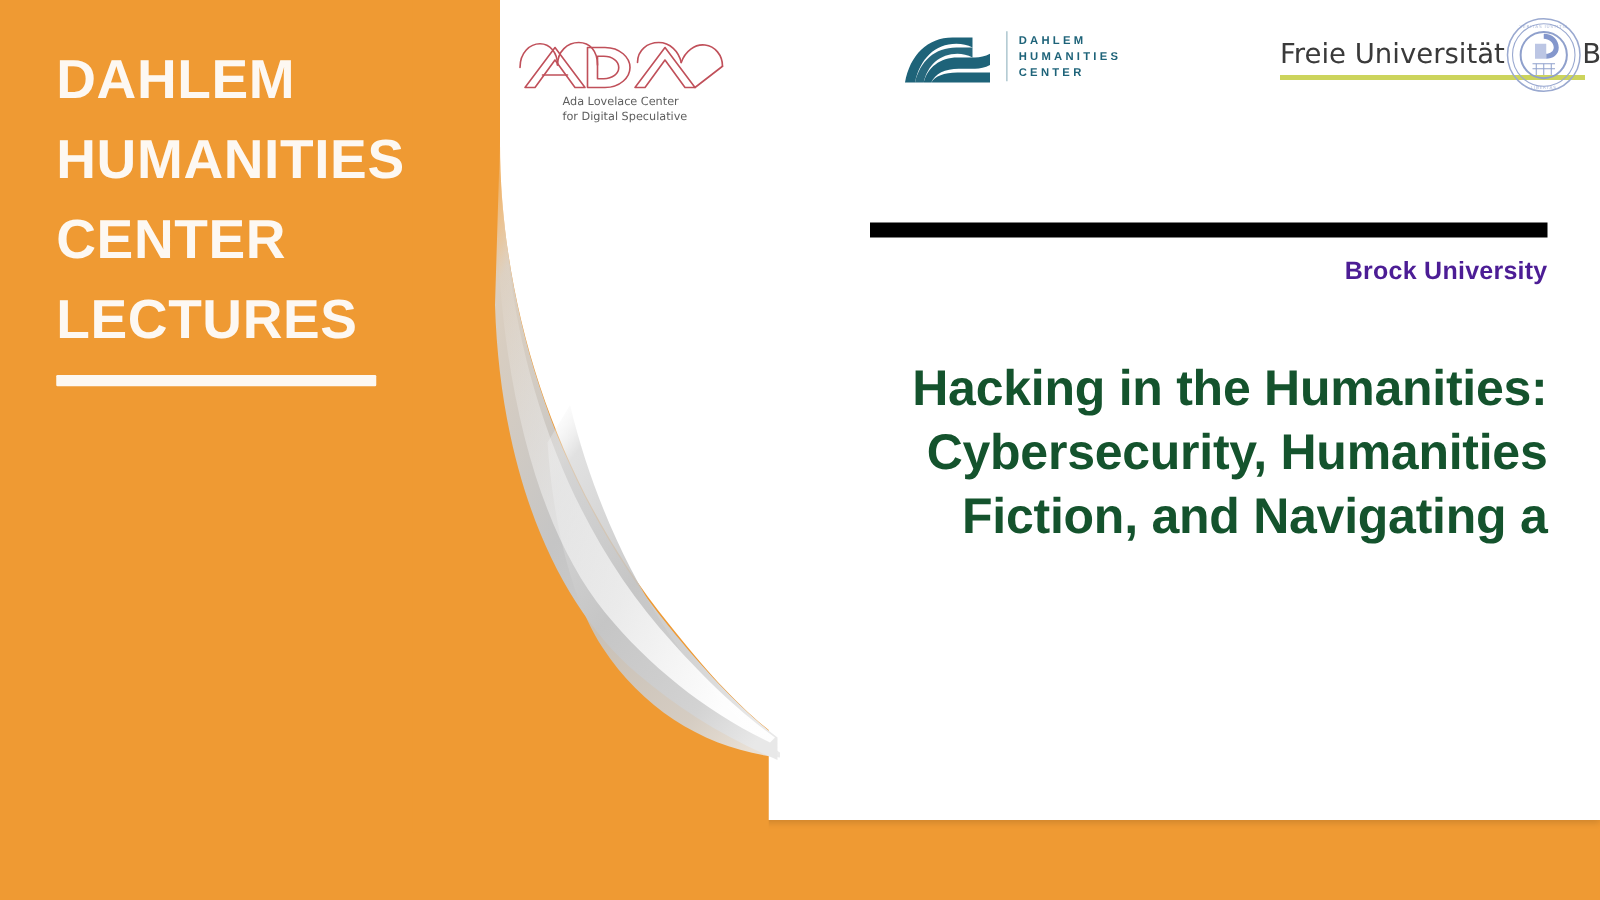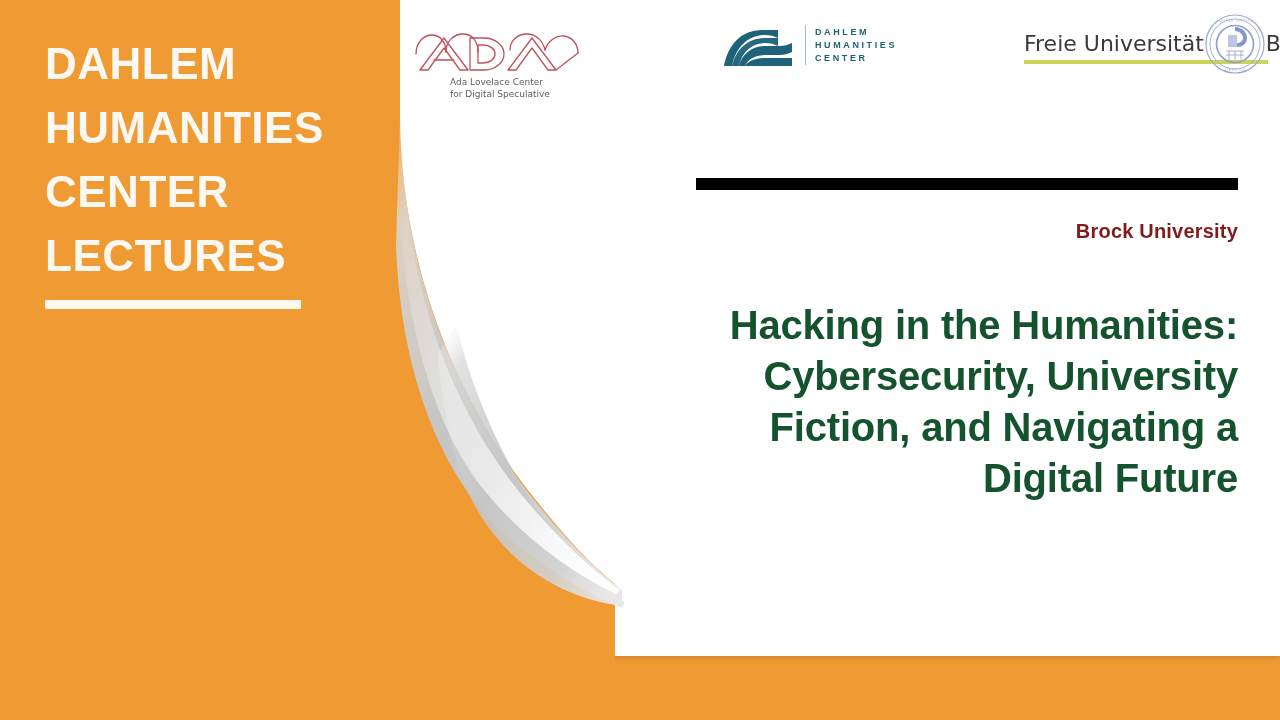--- a/index.html
+++ b/index.html
@@ -184,22 +184,22 @@
     white-space: nowrap;
   }
   .name-rule {
     margin-top: 8px;
     margin-left: auto;
     width: 542px;
     height: 12px;
     background: #000000;
   }
   .affiliation {
-    margin-top: 28px;
-    color: #7f1d1d;
+    margin-top: 14px;
+    color: #4c1d95;
     font-size: 20px;
     font-weight: 700;
     letter-spacing: 0.2px;
     line-height: 26px;
   }
   .lecture-title {
     margin-top: 56px;
     color: #14532d;
     font-size: 40px;
     font-weight: 700;
@@ -330,19 +330,18 @@
     </div>
 
   </div>
 
   <div class="content">
     <div class="name-rule"></div>
     <div class="affiliation">Brock University</div>
 
     <div class="lecture-title">
       <span class="tline">Hacking in the Humanities:</span>
-      <span class="tline">Cybersecurity, University</span>
+      <span class="tline">Cybersecurity, Humanities</span>
       <span class="tline">Fiction, and Navigating a</span>
-      <span class="tline">Digital Future</span>
     </div>
   </div>
 
 </div>
 
 </body></html>

